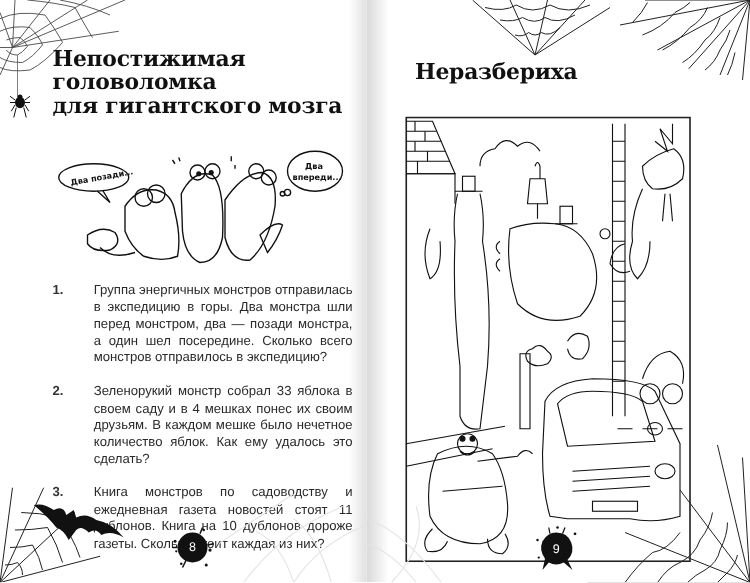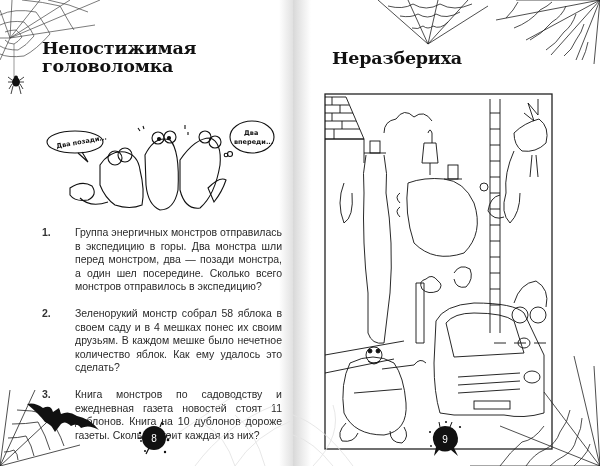--- a/index.html
+++ b/index.html
@@ -75,20 +75,21 @@
           <path d="M5 12 L3 20"></path>
         <path d="M12 6 L16 3"></path>
           <path d="M12 8 L16 8"></path>
           <path d="M12 10 L15 15"></path>
           <path d="M11 12 L13 20"></path>
       </g>
     </svg>
 
     <div class="title left-title">
       <div>Непостижимая головоломка</div>
+      <div>для гигантского мозга</div>
     </div>
 
 
     <svg class="deco" style="left:30px;top:110px" width="250" height="110" viewBox="0 0 250 110">
       <g stroke="#111" stroke-width="1.1" fill="none">
 
         <ellipse cx="45" cy="32" rx="28" ry="11"></ellipse>
         <path d="M48 43 L58 52 L52 42"></path>
 
         <ellipse cx="222" cy="27" rx="22" ry="16"></ellipse>
@@ -118,21 +119,21 @@
       <text class="bubble-text" x="204" y="34">впереди...</text>
     </svg>
 
     <div class="tasks">
       <div class="task">
         <span class="task-num">1.</span>
         <span class="task-text">Группа энергичных монстров отправилась в экспедицию в горы. Два монстра шли перед монстром, два — позади монстра, а один шел посередине. Сколько всего монстров отправилось в экспедицию?</span>
       </div>
       <div class="task">
         <span class="task-num">2.</span>
-        <span class="task-text">Зеленорукий монстр собрал 58 яблока в своем саду и в 4 мешках понес их своим друзьям. В каждом мешке было нечетное количество яблок. Как ему удалось это сделать?</span>
+        <span class="task-text">Зеленорукий монстр собрал 33 яблока в своем саду и в 4 мешках понес их своим друзьям. В каждом мешке было нечетное количество яблок. Как ему удалось это сделать?</span>
       </div>
       <div class="task">
         <span class="task-num">3.</span>
         <span class="task-text">Книга монстров по садоводству и ежедневная газета новостей стоят 11 дублонов. Книга на 10 дублонов дороже газеты. Сколько стоит каждая из них?</span>
       </div>
     </div>
 
     <svg class="deco" style="left:0;top:390px" width="80" height="76" viewBox="0 0 80 76">
       <g stroke="#222" stroke-width="0.8" fill="none">
         <line x1="0" y1="76" x2="35" y2="0"></line>

